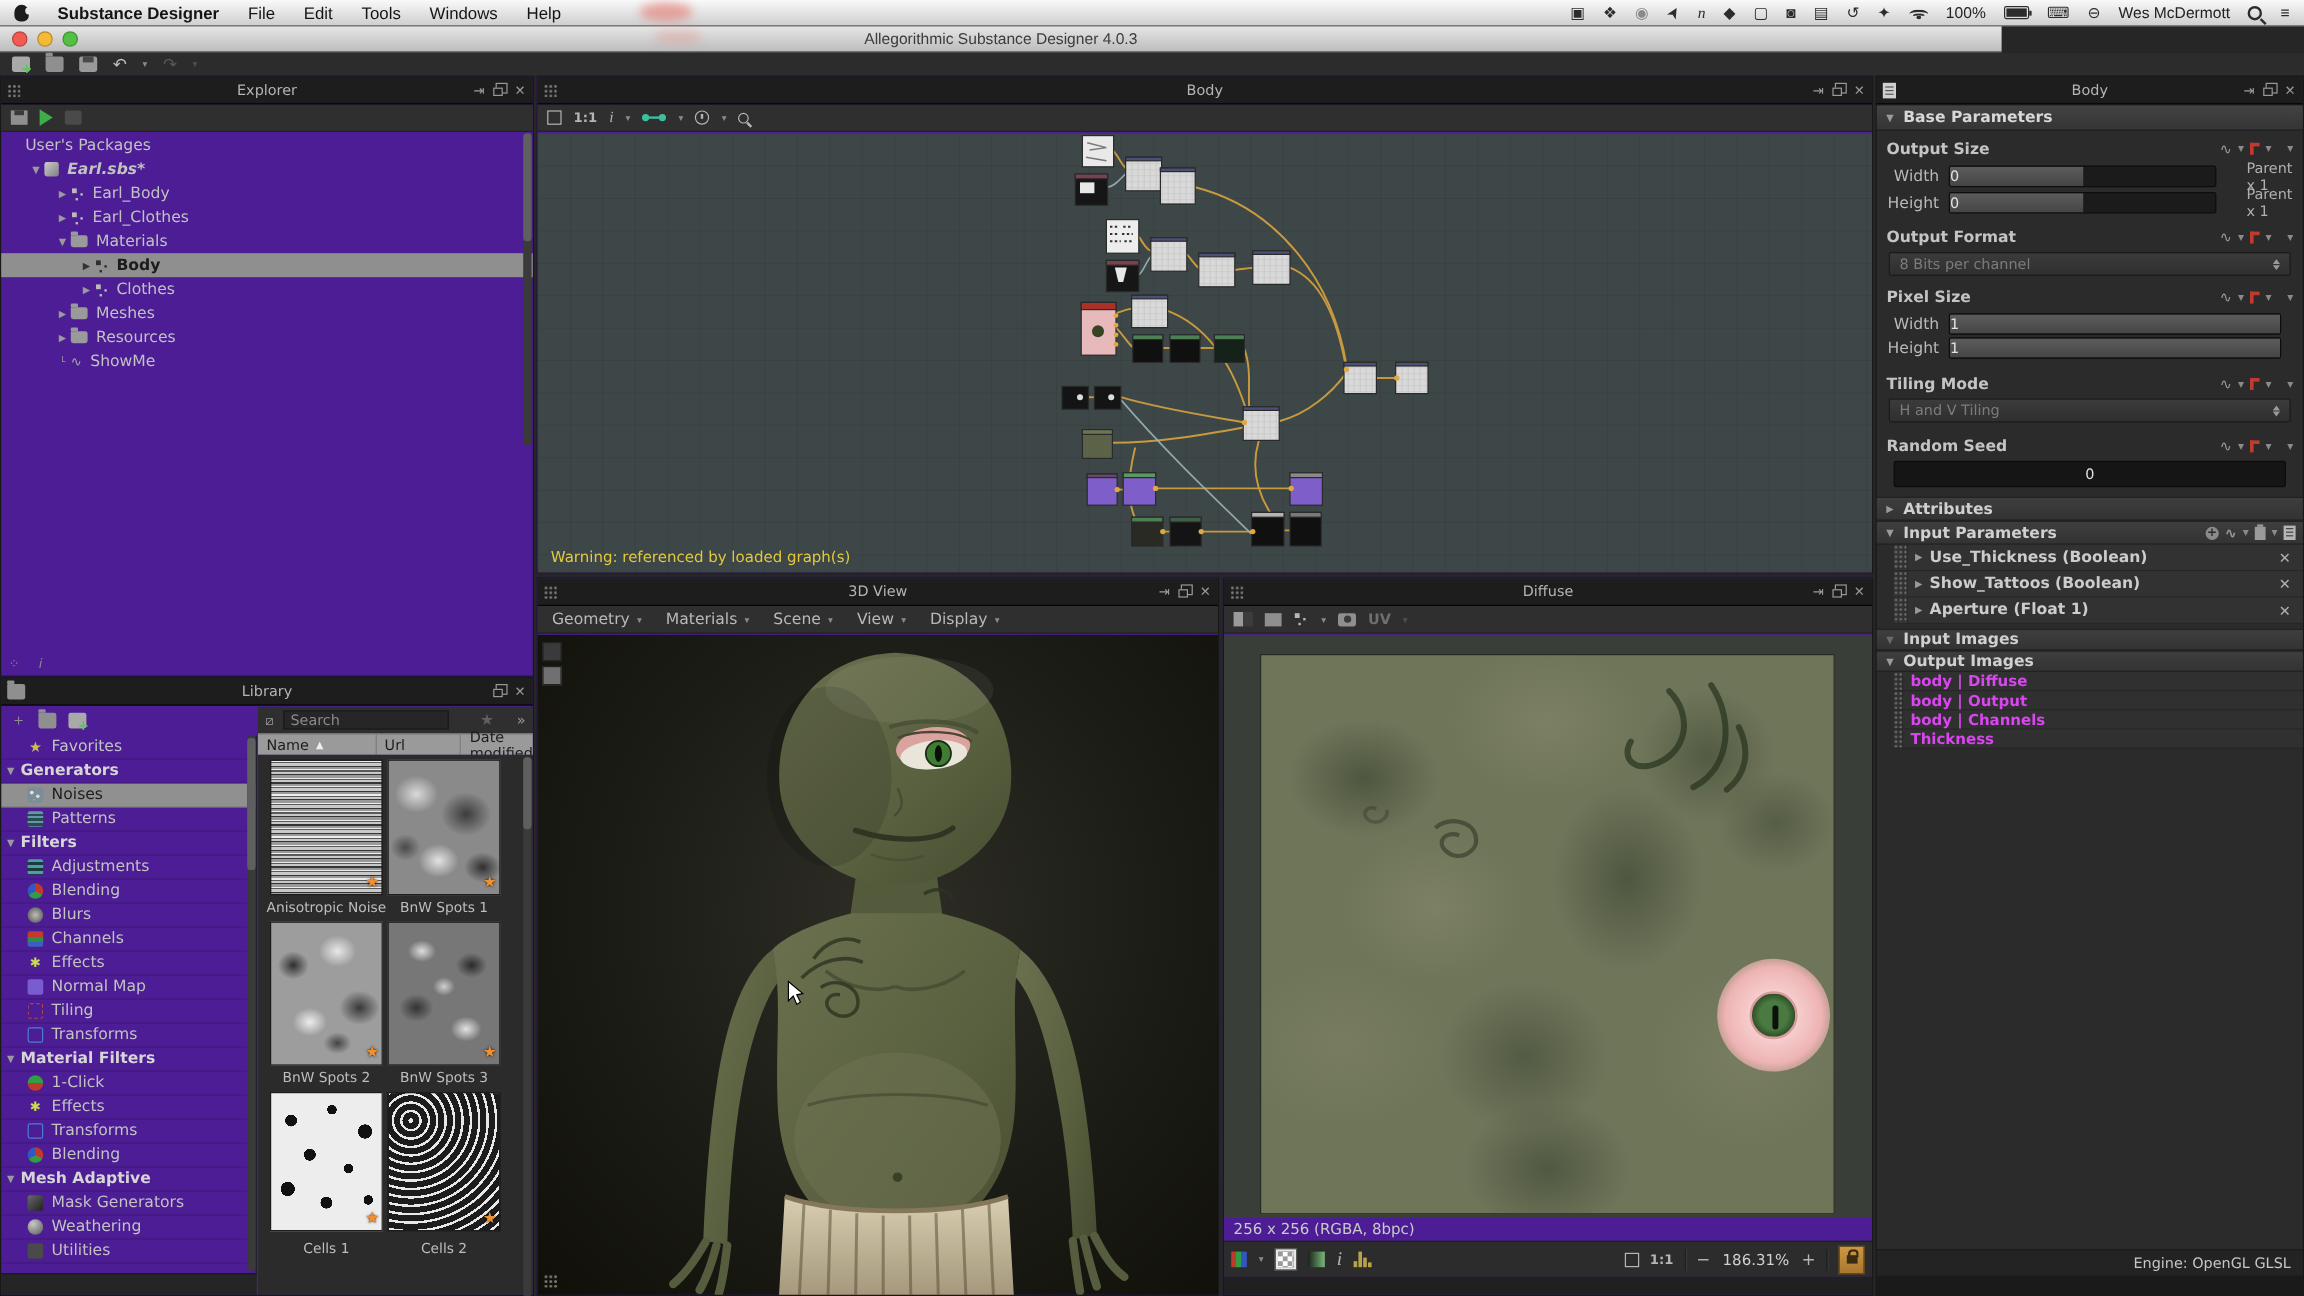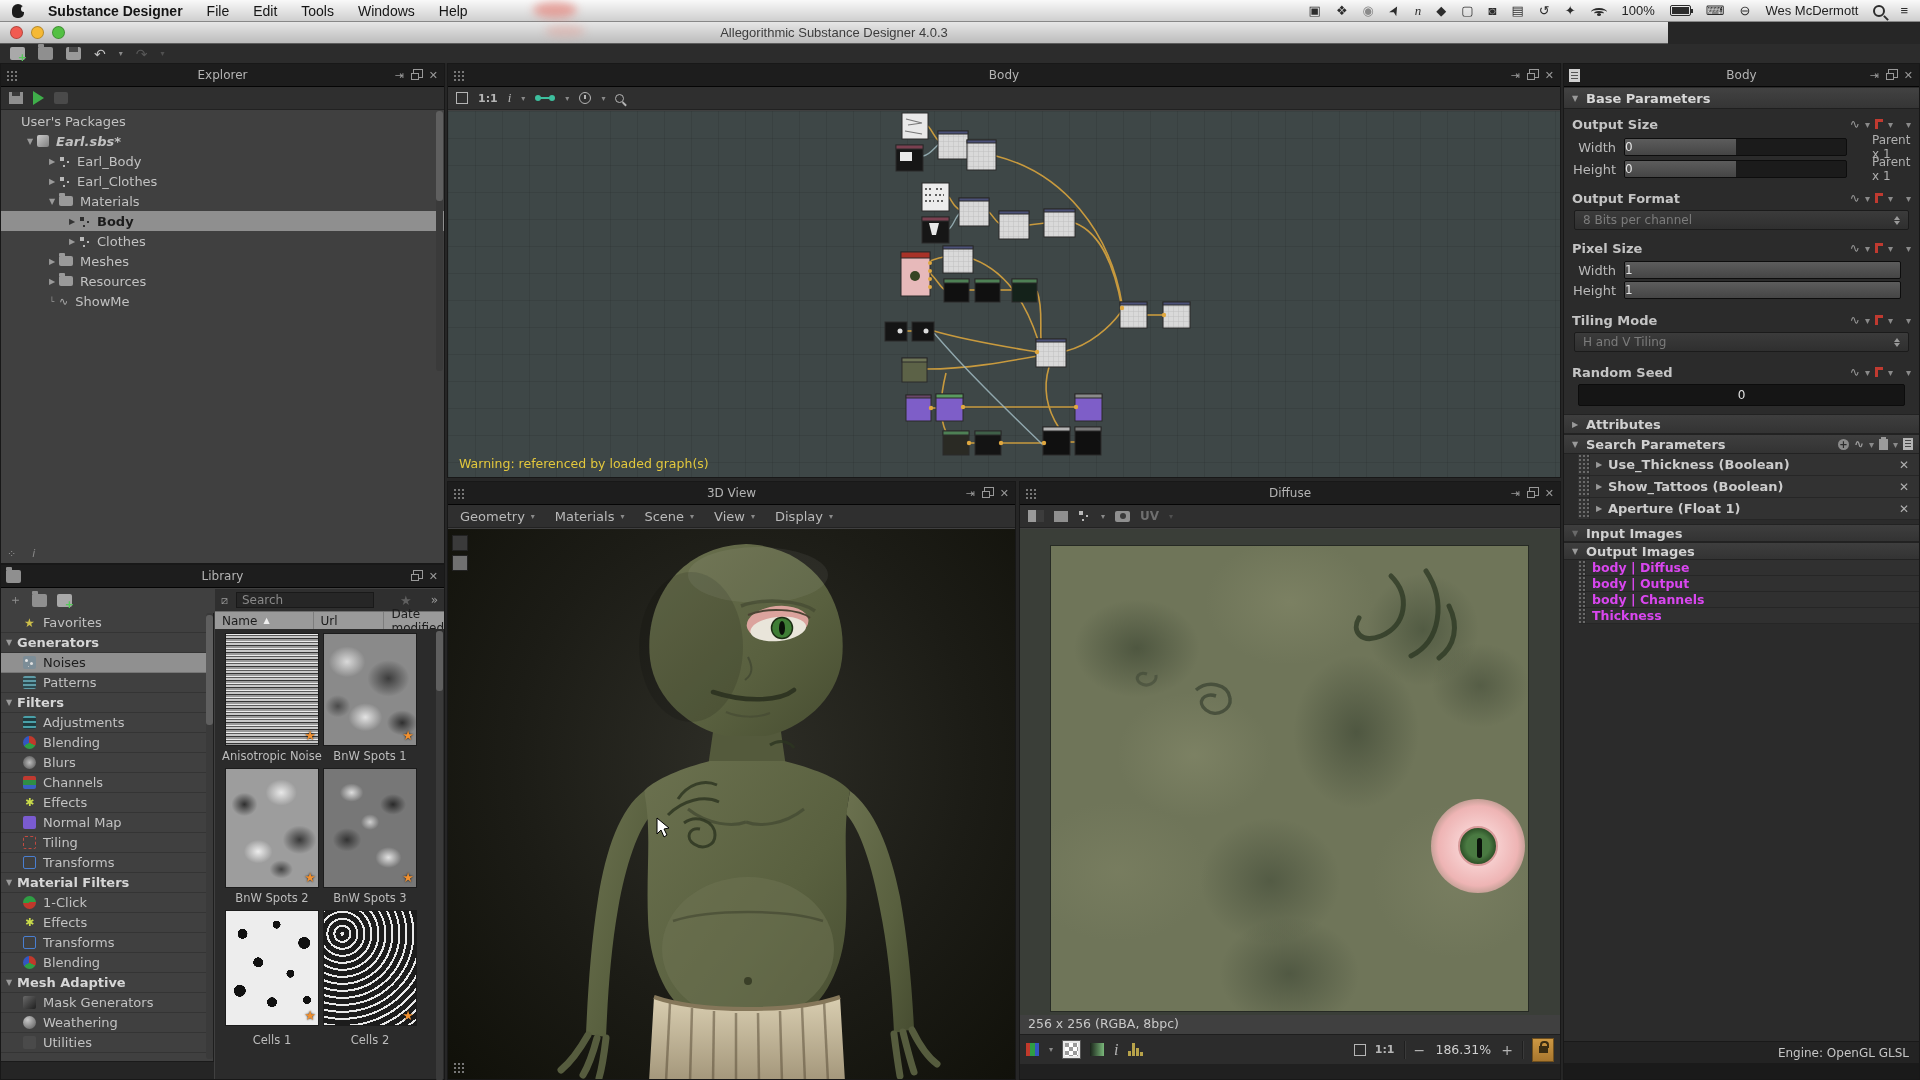--- a/index.html
+++ b/index.html
@@ -40,21 +40,21 @@
 .tbi.folder{background:#8f8f8f;border-radius:1px 2px 2px 2px}
 .tbi.folder::before{content:'';position:absolute;top:-3px;left:0;width:6px;height:3px;background:#8f8f8f;border-radius:1px 1px 0 0}
 .tbi.disk{background:#9a9a9a}
 .tbi.disk::before{content:'';position:absolute;left:3px;top:0;width:9px;height:5px;background:#4a4a4a}
 .undo{font-size:14px;color:#c0c0c0}
 .redo{font-size:14px;color:#585858}
 .caret{font-size:8px;color:#8a8a8a}
 .caret.dim{color:#505050}
 
 
-.panel{position:absolute;background:#404040;border:1px solid #181818}
+.panel{position:absolute;background:#4c1d95;border:1px solid #181818}
 .phead{height:23px;background:#1d1d1d;border-bottom:1px solid #050505;position:relative;display:flex;align-items:center}
 .ptitle{position:absolute;left:0;right:0;text-align:center;color:#b4b4b4;font-size:12px}
 .dock{margin-left:5px;width:11px;height:11px;background-image:radial-gradient(circle,#777 1px,transparent 1.3px);background-size:4px 4px;z-index:2}
 .hicons{position:absolute;right:6px;display:flex;gap:7px;align-items:center;z-index:2}
 .pin-ic{color:#9a9a9a;font-size:11px;line-height:1}
 .float-ic{width:8px;height:7px;border:1px solid #999;background:#1d1d1d;box-shadow:3px -3px 0 0 #1d1d1d,3px -3px 0 1px #999;margin-top:3px;margin-right:3px}
 .close-ic{color:#9a9a9a;font-size:11px;line-height:1}
 .ptool{height:23px;background:#2f2f2f;border-bottom:1px solid #222;display:flex;align-items:center;gap:10px;padding:0 8px;color:#b5b5b5}
 
 
@@ -1020,21 +1020,21 @@
       </div>
       <div class="seedbar"><span>0</span></div>
 
       <div class="collrow" style="margin-top:8px">
         <span class="tw">▶</span>
         <span>Attributes</span>
       </div>
 
       <div class="collrow">
         <span class="tw">▼</span>
-        <span>Search Parameters</span>
+        <span>Input Parameters</span>
         <span class="picons" style="margin-right:6px">
           <span class="circle-plus">+</span>
           <span class="fnS">∿</span>
             <span>▾</span>
           <span class="clip-ic"></span>
             <span>▾</span>
           <span class="doc2-ic"></span>
         </span>
       </div>
       <div class="iprow">

